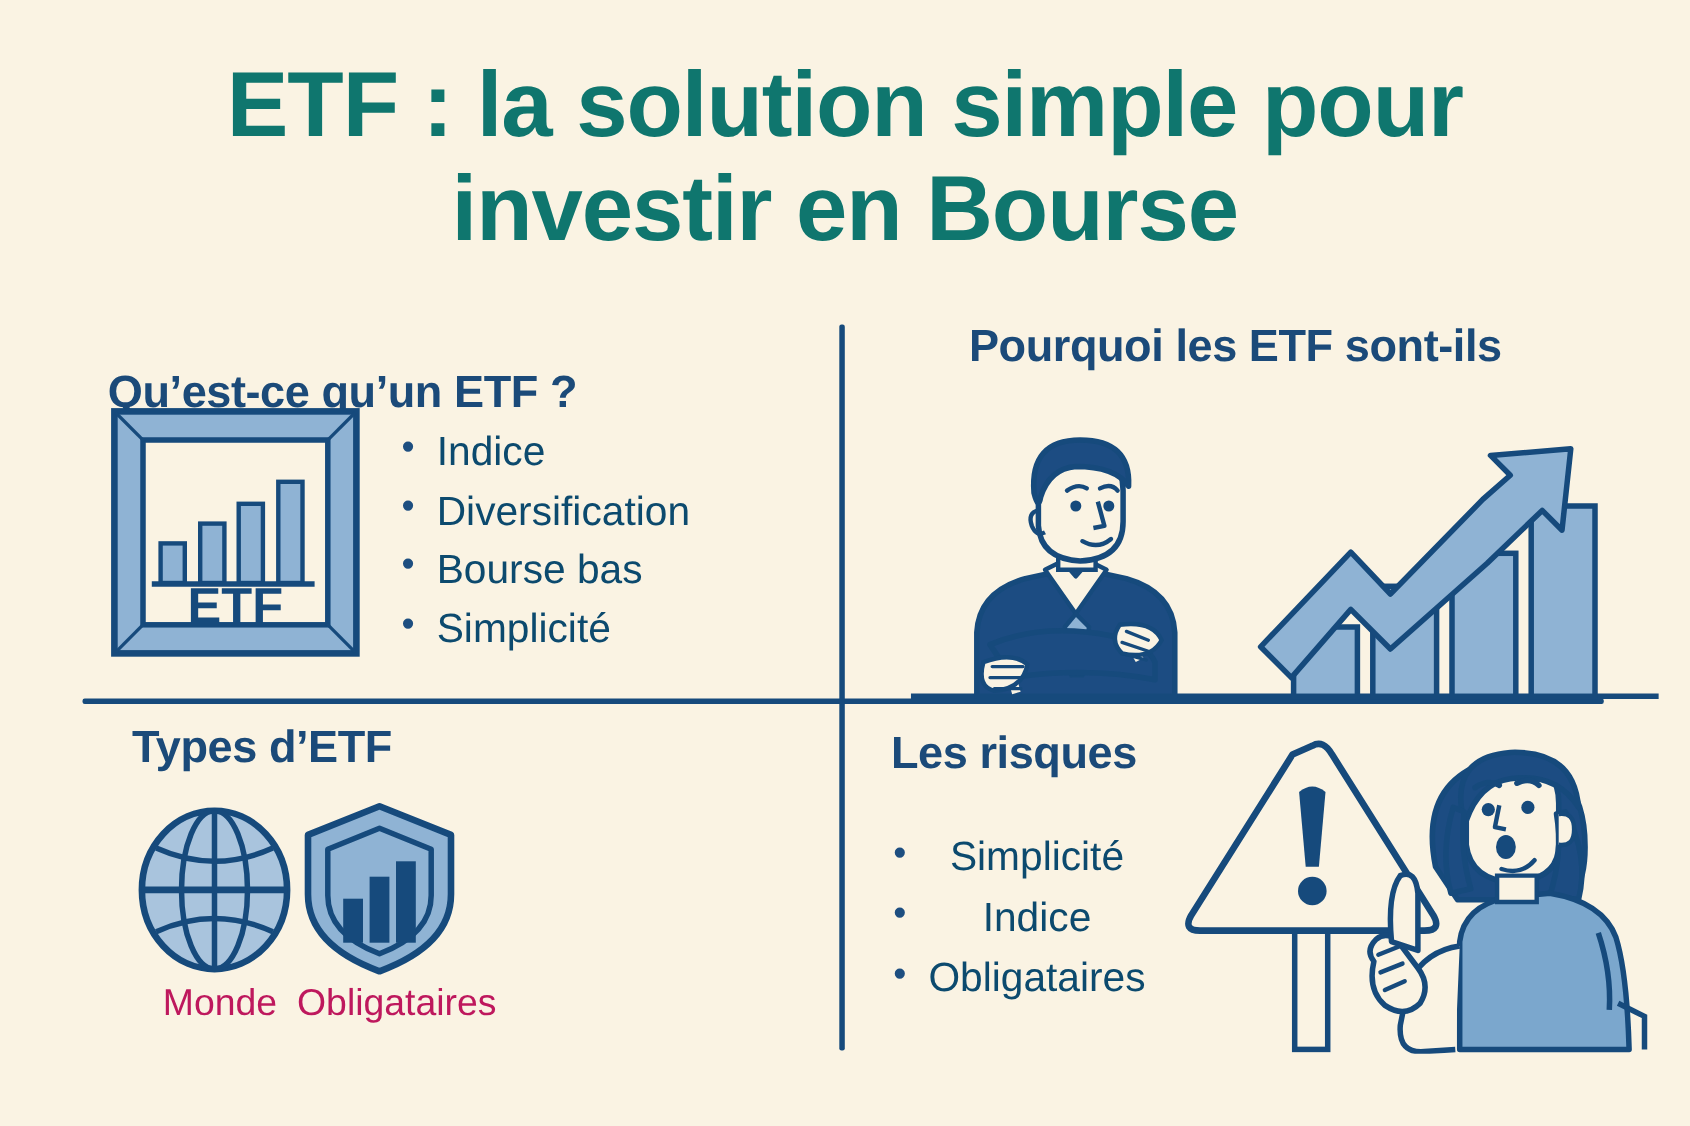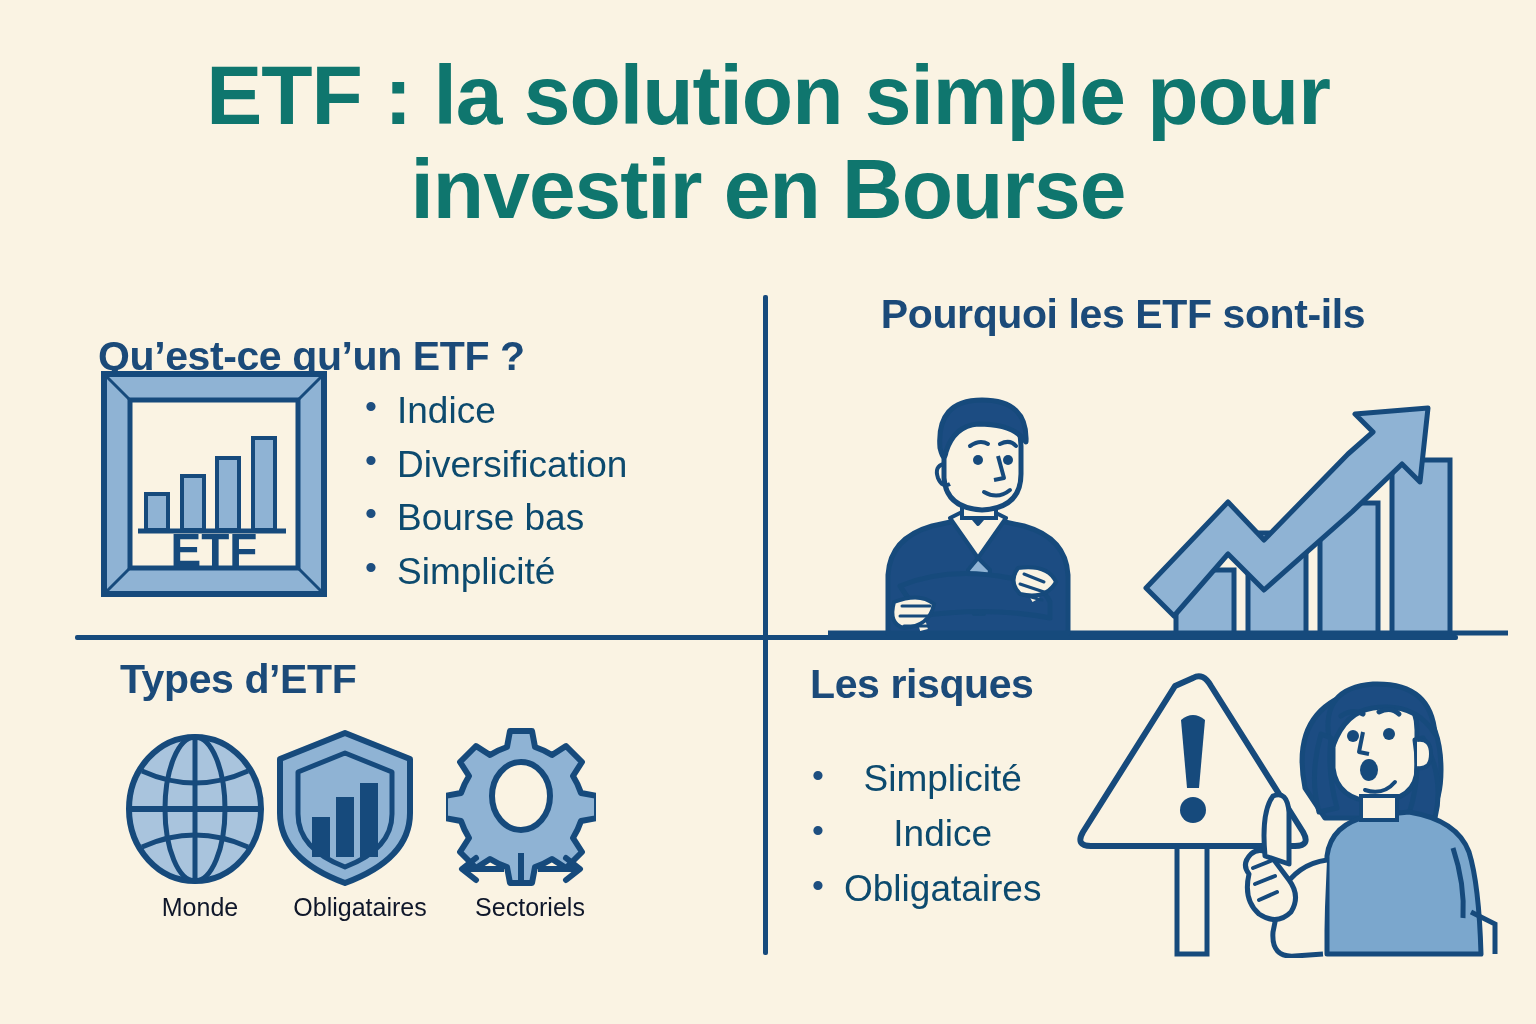--- a/index.html
+++ b/index.html
@@ -68,21 +68,21 @@
 
   
   #quad-types{ left:120px; top:655px; width:640px; height:300px; }
   #quad-types .q-title{ position:absolute; left:0; top:0; }
   .type-row{
     position:absolute; left:0; top:62px; width:600px; height:230px;
   }
   .type-item{ position:absolute; text-align:center; }
   .type-item .ico{ display:block; }
   .type-label{
-    color:#0f172a; font-size:25px; line-height:1; margin-top:4px;
+    color:#be185d; font-size:34px; line-height:1; margin-top:4px;
     white-space:nowrap;
   }
 
   
   #quad-risks{ left:810px; top:660px; width:726px; height:300px;text-align:center; }
   #quad-risks .q-title{ position:absolute; left:0; top:0; }
   #quad-risks .bullets{ position:absolute; left:0; top:92px; }
   #quad-risks .bullets li{ font-size:37px; line-height:1.48; }
   #risk-illustration{
     position:absolute; left:255px; top:8px; width:460px; height:290px;
@@ -204,33 +204,20 @@
         <svg class="ico" width="150" height="166" viewBox="0 0 150 166">
           <path d="M 75 8 L 140 34 L 140 88 Q 140 134 75 158 Q 10 134 10 88 L 10 34 Z" fill="#8fb3d4" stroke="#164a7c" stroke-width="6" stroke-linejoin="round"></path>
           <path d="M 75 28 L 122 47 L 122 89 Q 122 124 75 142 Q 28 124 28 89 L 28 47 Z" fill="none" stroke="#164a7c" stroke-width="5" stroke-linejoin="round"></path>
           <rect x="42" y="92" width="18" height="40" fill="#164a7c"></rect>
           <rect x="66" y="72" width="18" height="60" fill="#164a7c"></rect>
           <rect x="90" y="58" width="18" height="74" fill="#164a7c"></rect>
         </svg>
         <div class="type-label">Obligataires</div>
       </div>
 
-      <div class="type-item" style="left:326px; top:10px; width:168px;">
-        <svg class="ico" width="150" height="164" viewBox="0 0 150 164">
-          <path d="M 64 4 h 22 l 3 16 q 9 3 17 8 l 14 -9 l 16 16 l -9 14 q 5 8 8 17 l 16 3 v 22 l -16 3 q -3 9 -8 17 l 9 14 l -16 16 l -14 -9 q -8 5 -17 8 l -3 16 h -22 l -3 -16 q -9 -3 -17 -8 l -14 9 l -16 -16 l 9 -14 q -5 -8 -8 -17 l -16 -3 v -22 l 16 -3 q 3 -9 8 -17 l -9 -14 l 16 -16 l 14 9 q 8 -5 17 -8 Z" fill="#8fb3d4" stroke="#164a7c" stroke-width="6" stroke-linejoin="round"></path>
-          <ellipse cx="75" cy="69" rx="29" ry="34" fill="#faf3e3" stroke="#164a7c" stroke-width="6"></ellipse>
-
-          <line x1="75" y1="126" x2="75" y2="158" stroke="#164a7c" stroke-width="6"></line>
-          <line x1="18" y1="142" x2="58" y2="142" stroke="#164a7c" stroke-width="6"></line>
-          <path d="M 30 131 L 16 142 L 30 153" fill="none" stroke="#164a7c" stroke-width="6" stroke-linejoin="round" stroke-linecap="round"></path>
-          <line x1="92" y1="142" x2="132" y2="142" stroke="#164a7c" stroke-width="6"></line>
-          <path d="M 120 131 L 134 142 L 120 153" fill="none" stroke="#164a7c" stroke-width="6" stroke-linejoin="round" stroke-linecap="round"></path>
-        </svg>
-        <div class="type-label">Sectoriels</div>
-      </div>
 
 
     </div>
   </div>
 
   <div class="quad" id="quad-risks">
     <div class="q-title">Les risques</div>
 
     <ul class="bullets">
       <li>Simplicité</li>

